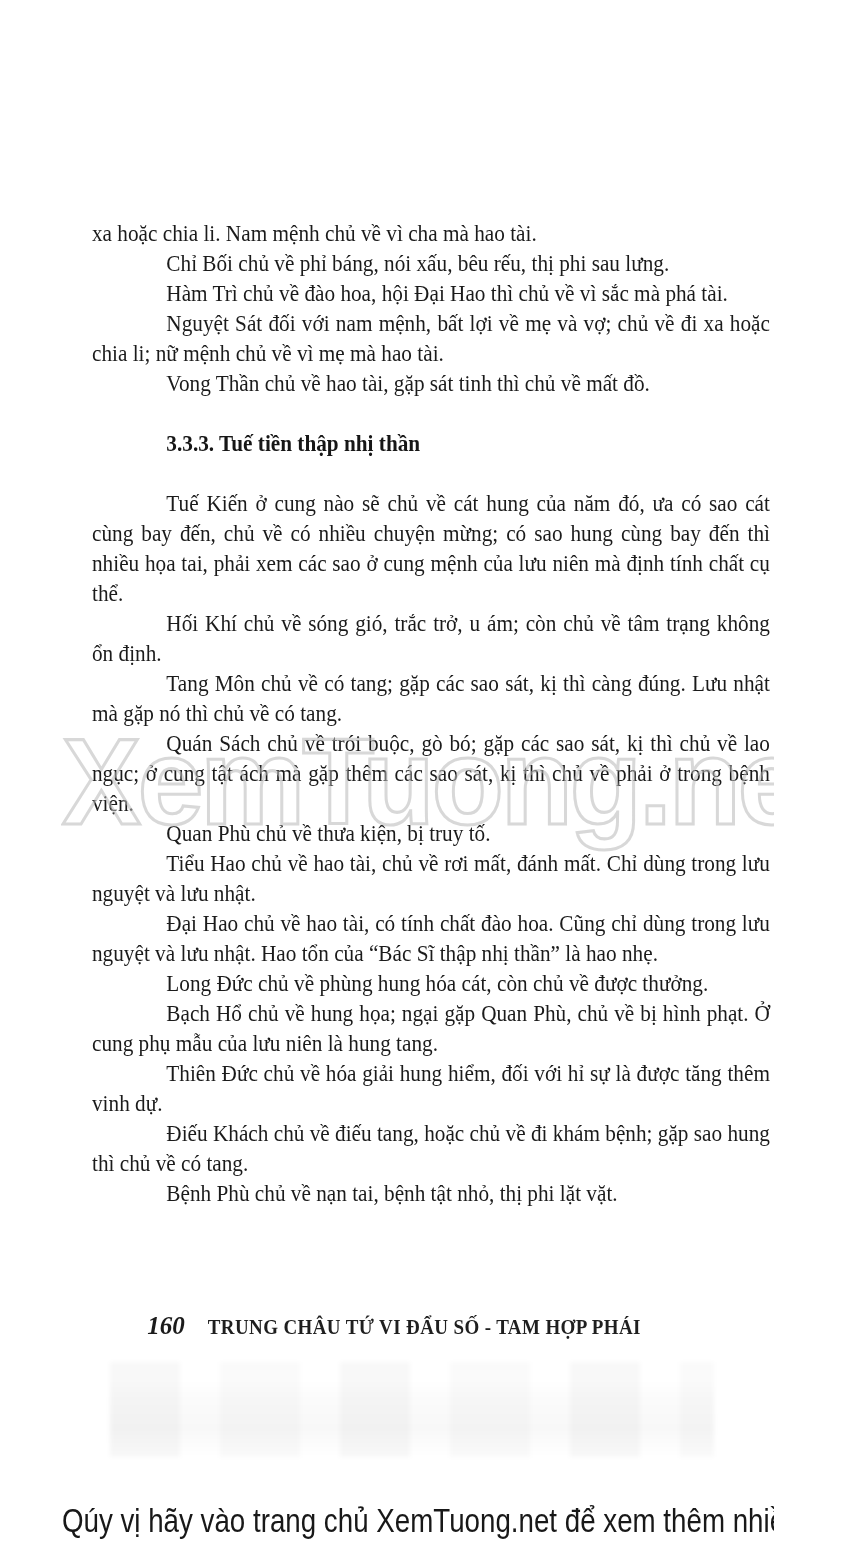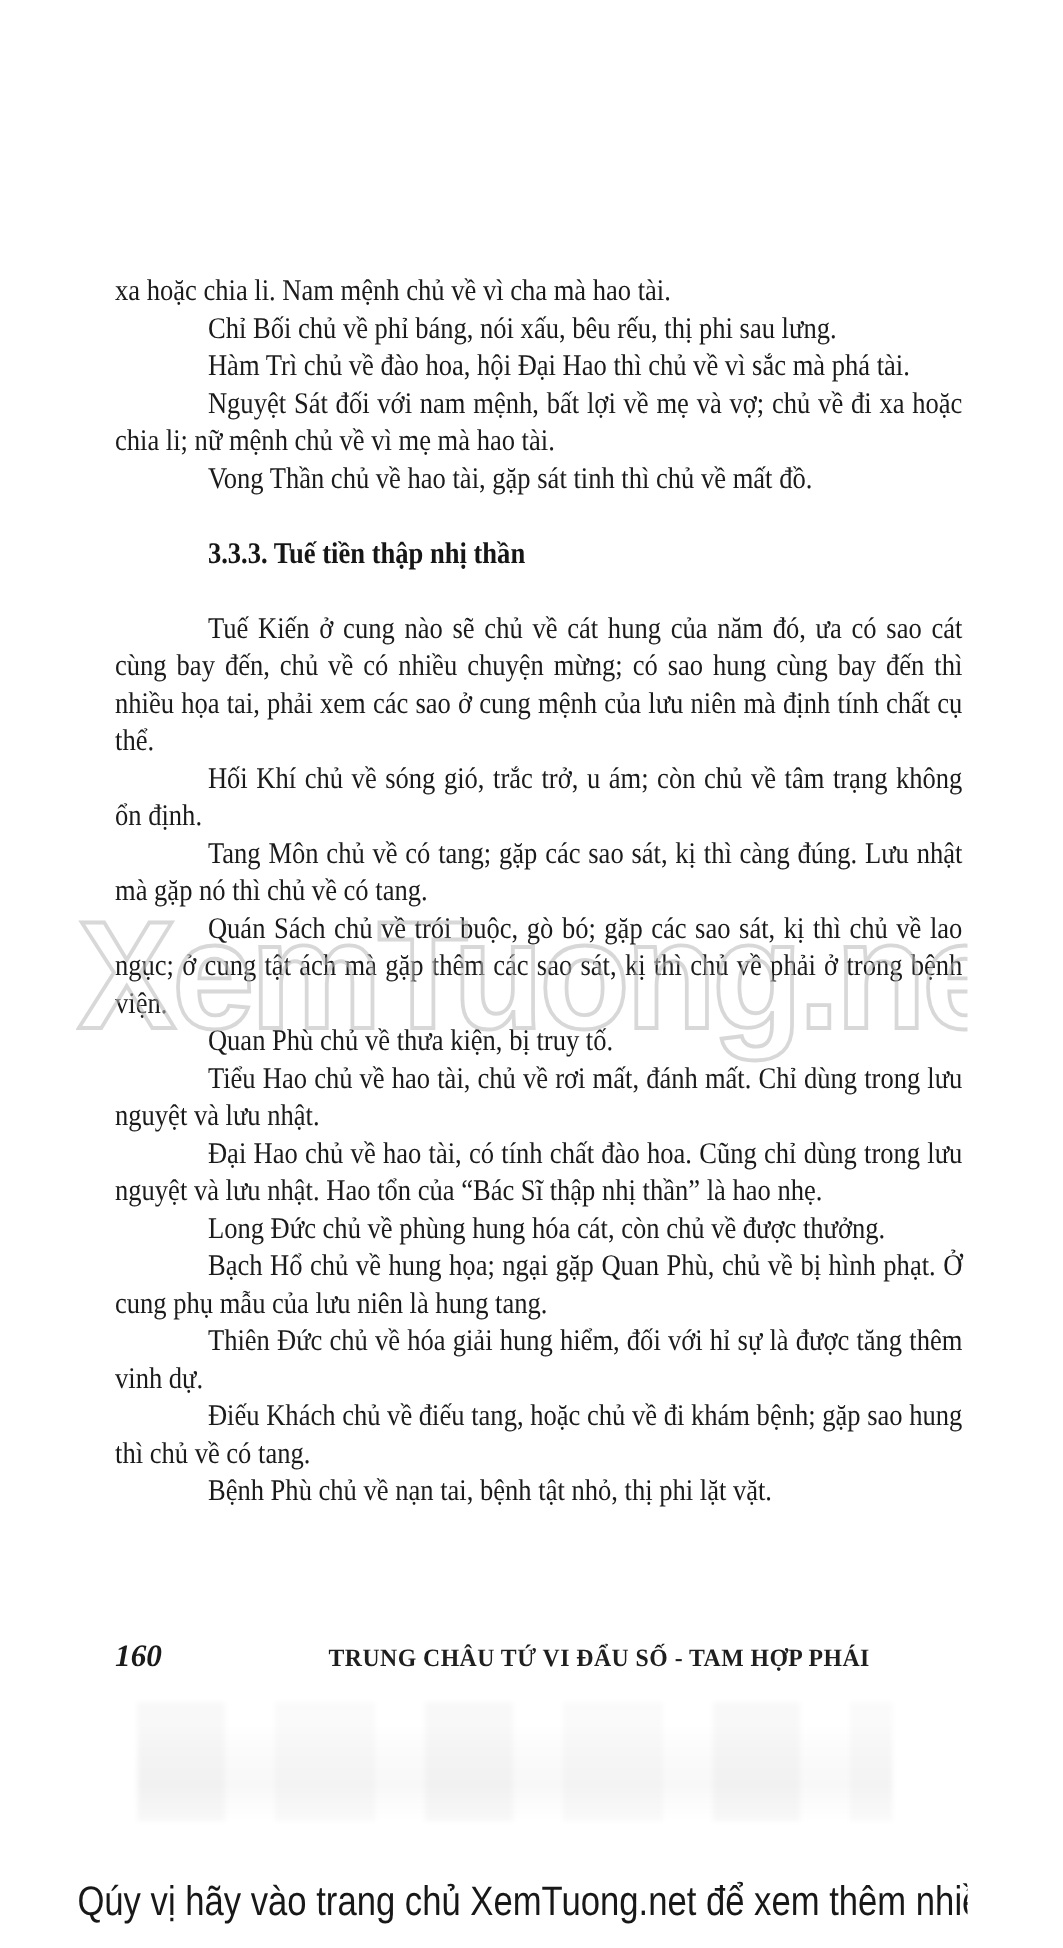--- a/index.html
+++ b/index.html
@@ -48,21 +48,21 @@
     opacity:0.55;
     transform:scaleY(1.04);
     white-space:nowrap;
     pointer-events:none;
   }
   
   .footer-row{
     position:absolute;
     left:92px;right:78px;top:1312px;
     display:flex;
-    justify-content:space-between;
+    justify-content:center;
     align-items:baseline;
     z-index:2;
   }
   .page-number{
     font-style:italic;
     font-weight:bold;
     font-size:25px;
     color:#1b1b1b;
   }
   .running-title{

